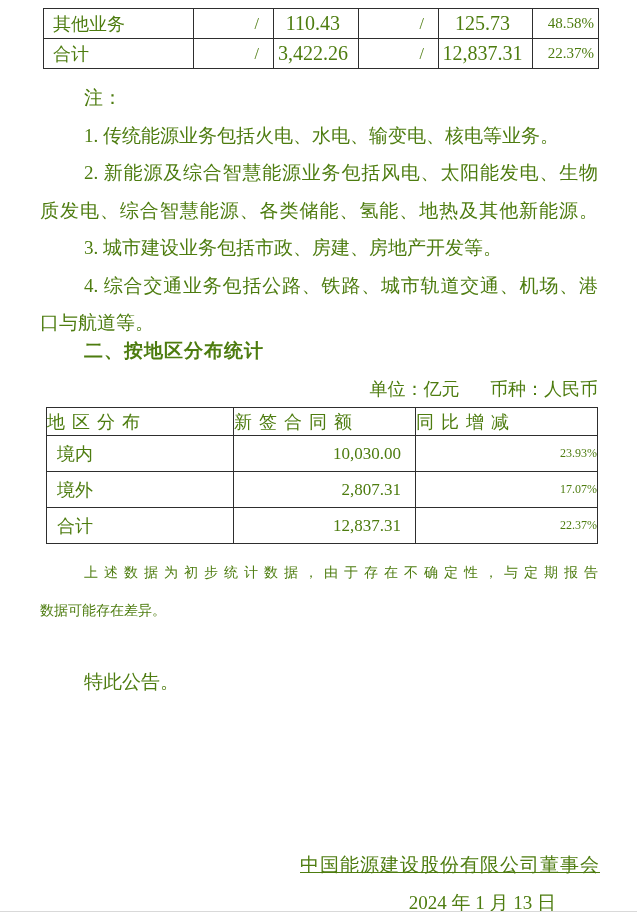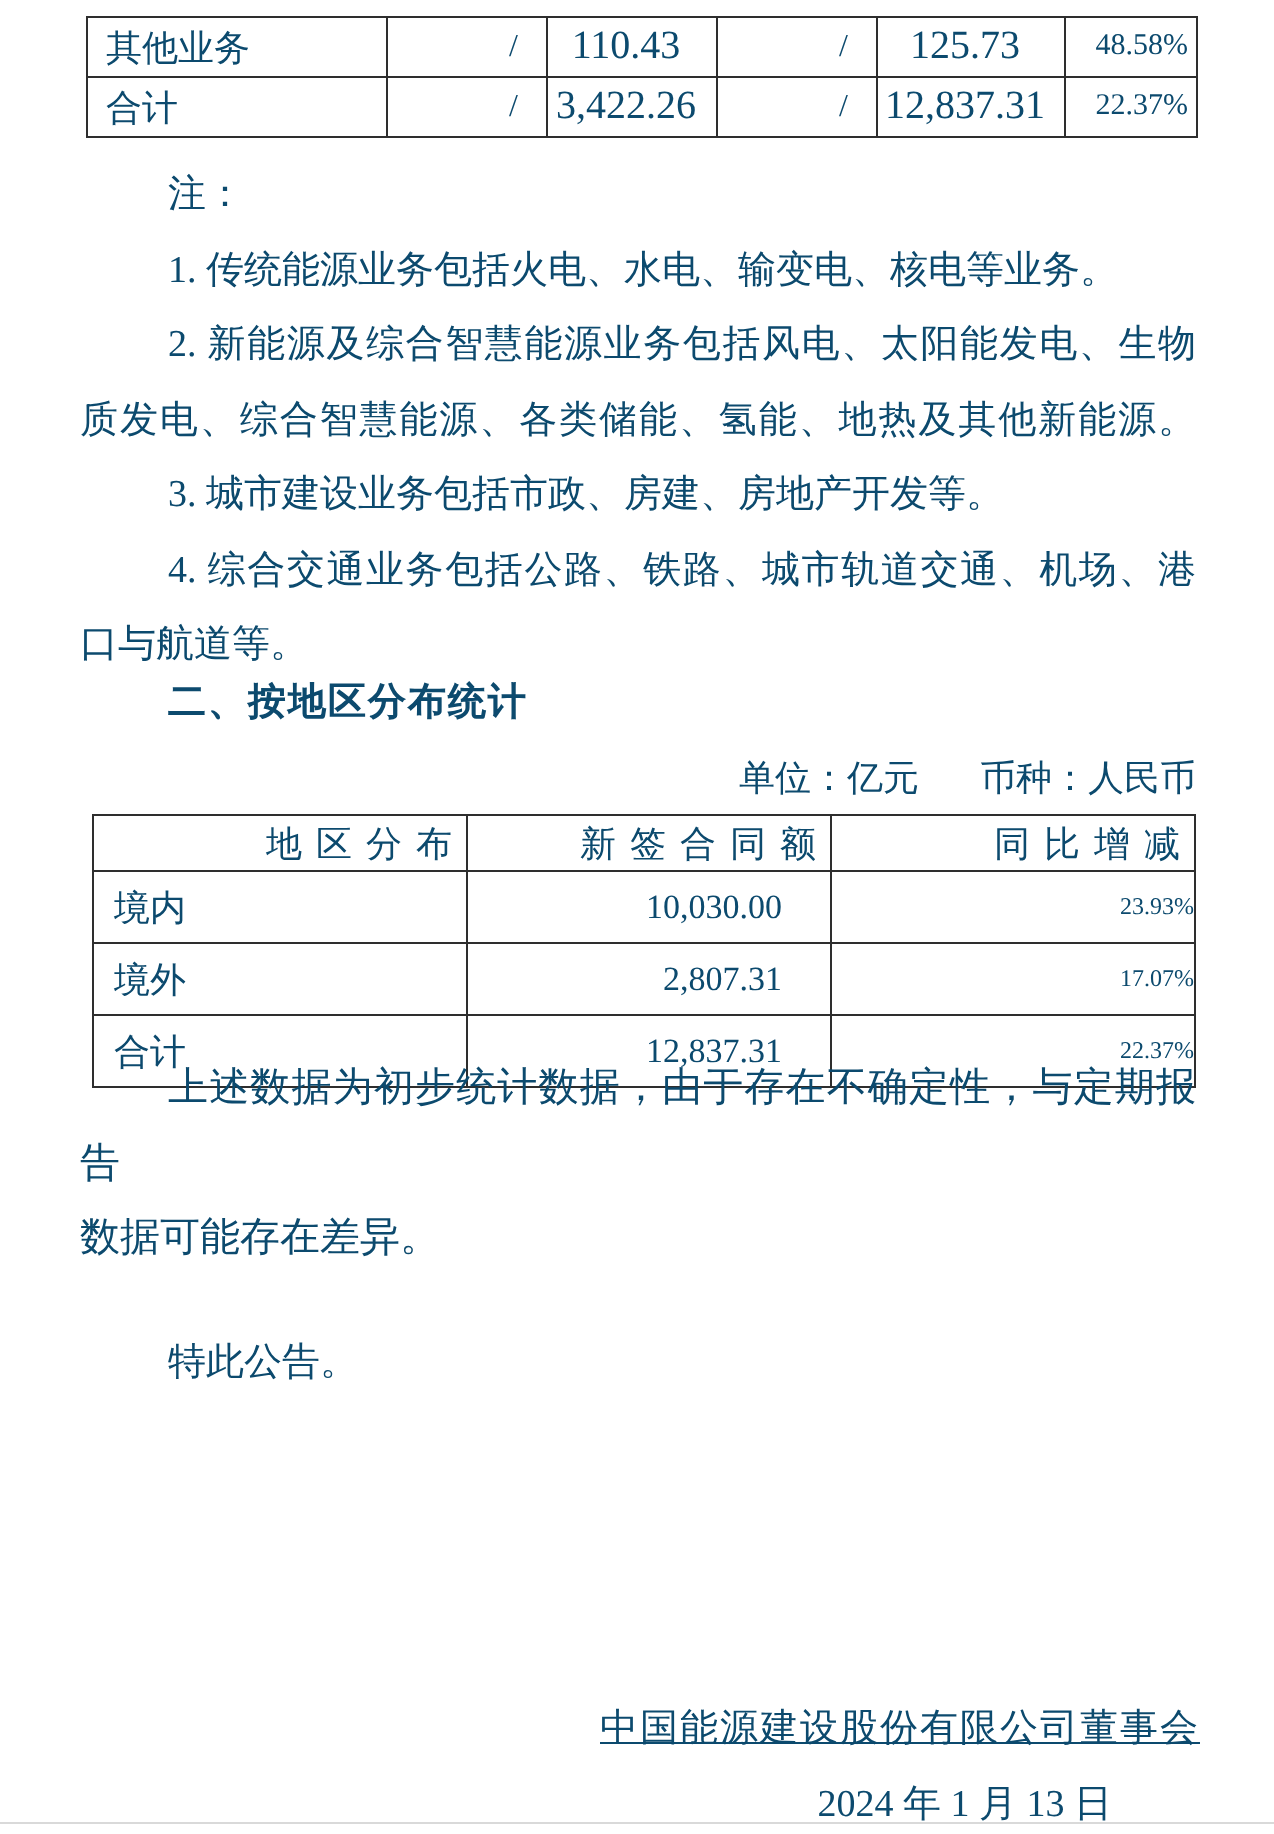--- a/index.html
+++ b/index.html
@@ -1,21 +1,21 @@
 <!DOCTYPE html>
 <html><head>
 <meta charset="utf-8">
 <style>
   html,body { margin:0; padding:0; background:#ffffff; }
   .page {
     position:relative;
     width:637px; height:917px;
     background:#ffffff;
     font-family:"Liberation Serif","DejaVu Serif",serif;
-    color:#0c4a6e;
+    color:#4d7c0f;
     overflow:hidden;
   }
   table { border-collapse:collapse; table-layout:fixed; }
   td, th { border:1px solid #2e2e2e; padding:0; overflow:hidden; white-space:nowrap; }
 
   
   .top-table { position:absolute; left:43px; top:8px; width:555px; }
   .top-table td { height:29px; font-size:18px; vertical-align:middle; }
   .top-table td.label { text-align:left; padding-left:9px; }
   .top-table td.slash { text-align:right; padding-right:14px; font-size:16px; }
@@ -41,30 +41,30 @@
   .unit-line {
     position:absolute; left:40px; top:371px; width:558px;
     font-size:18px; line-height:37.5px; text-align:right;
   }
   .unit-line .currency { margin-left:26px; }
 
   
   .region-table { position:absolute; left:46px; top:407px; width:551px; }
   .region-table th {
     height:27px; font-weight:normal; font-size:18px;
-    text-align:right; letter-spacing:7px; vertical-align:middle;
+    text-align:left; letter-spacing:7px; vertical-align:middle;
   }
   .region-table td { height:35px; vertical-align:middle; }
   .region-table td.region { text-align:left; padding-left:10px; font-size:18px; }
-  .region-table td.num { text-align:right; padding-right:24px; font-size:17px; }
+  .region-table td.num { text-align:right; padding-right:14px; font-size:17px; }
   .region-table td.pct { text-align:right; font-size:12px; }
 
   .closing {
-    position:absolute; left:40px; top:526px; width:558px;
-    font-size:20px; line-height:37.5px;
+    position:absolute; left:40px; top:554px; width:558px;
+    font-size:14px; line-height:37.5px;
   }
   .announce {
     position:absolute; left:40px; top:663px; width:558px;
     font-size:19px; line-height:37.5px; text-indent:44px;
   }
   .company {
     position:absolute; left:0; top:846px; width:600px;
     font-size:19px; line-height:37.5px; text-align:right; letter-spacing:1px;text-decoration:underline;
   }
   .date {

